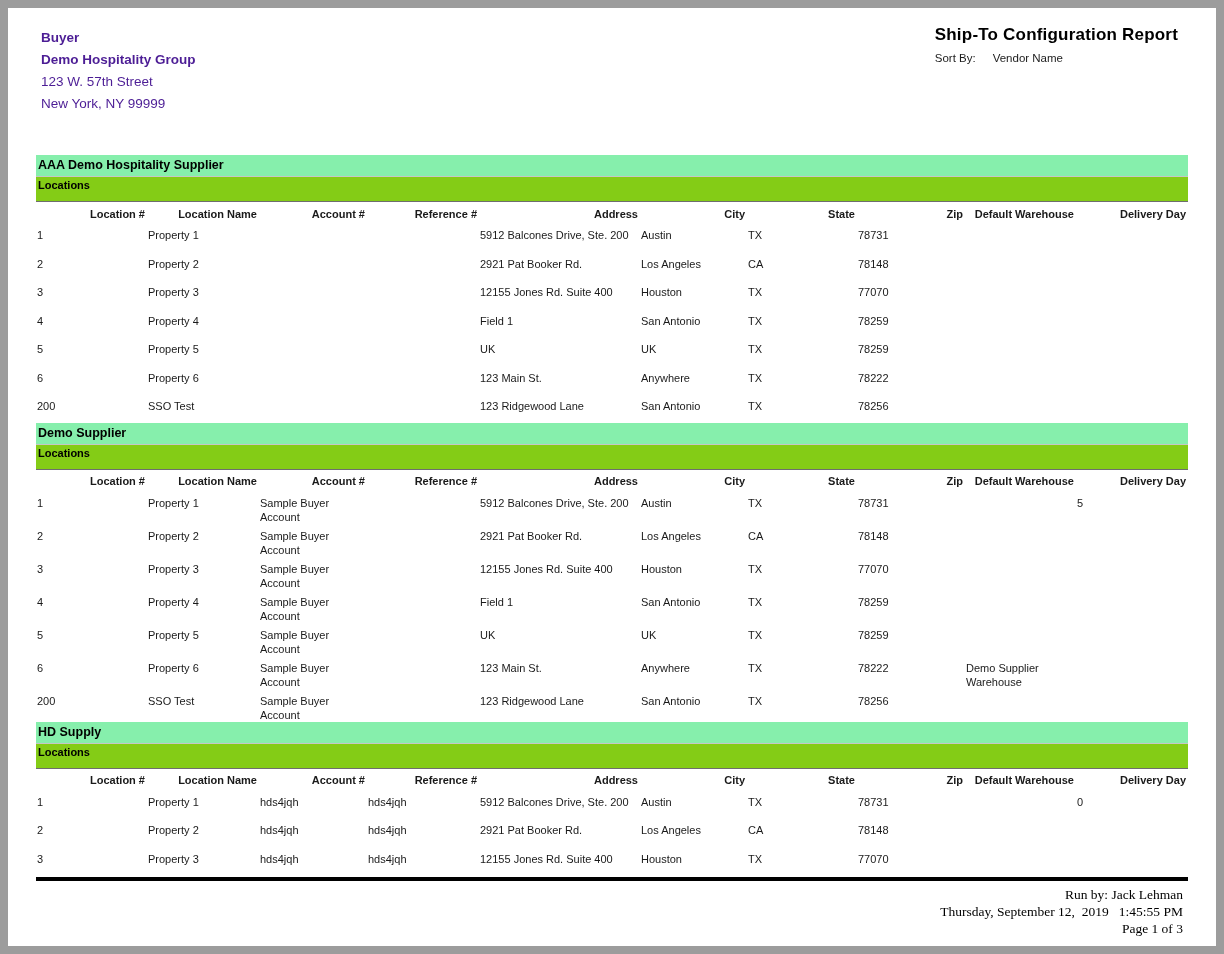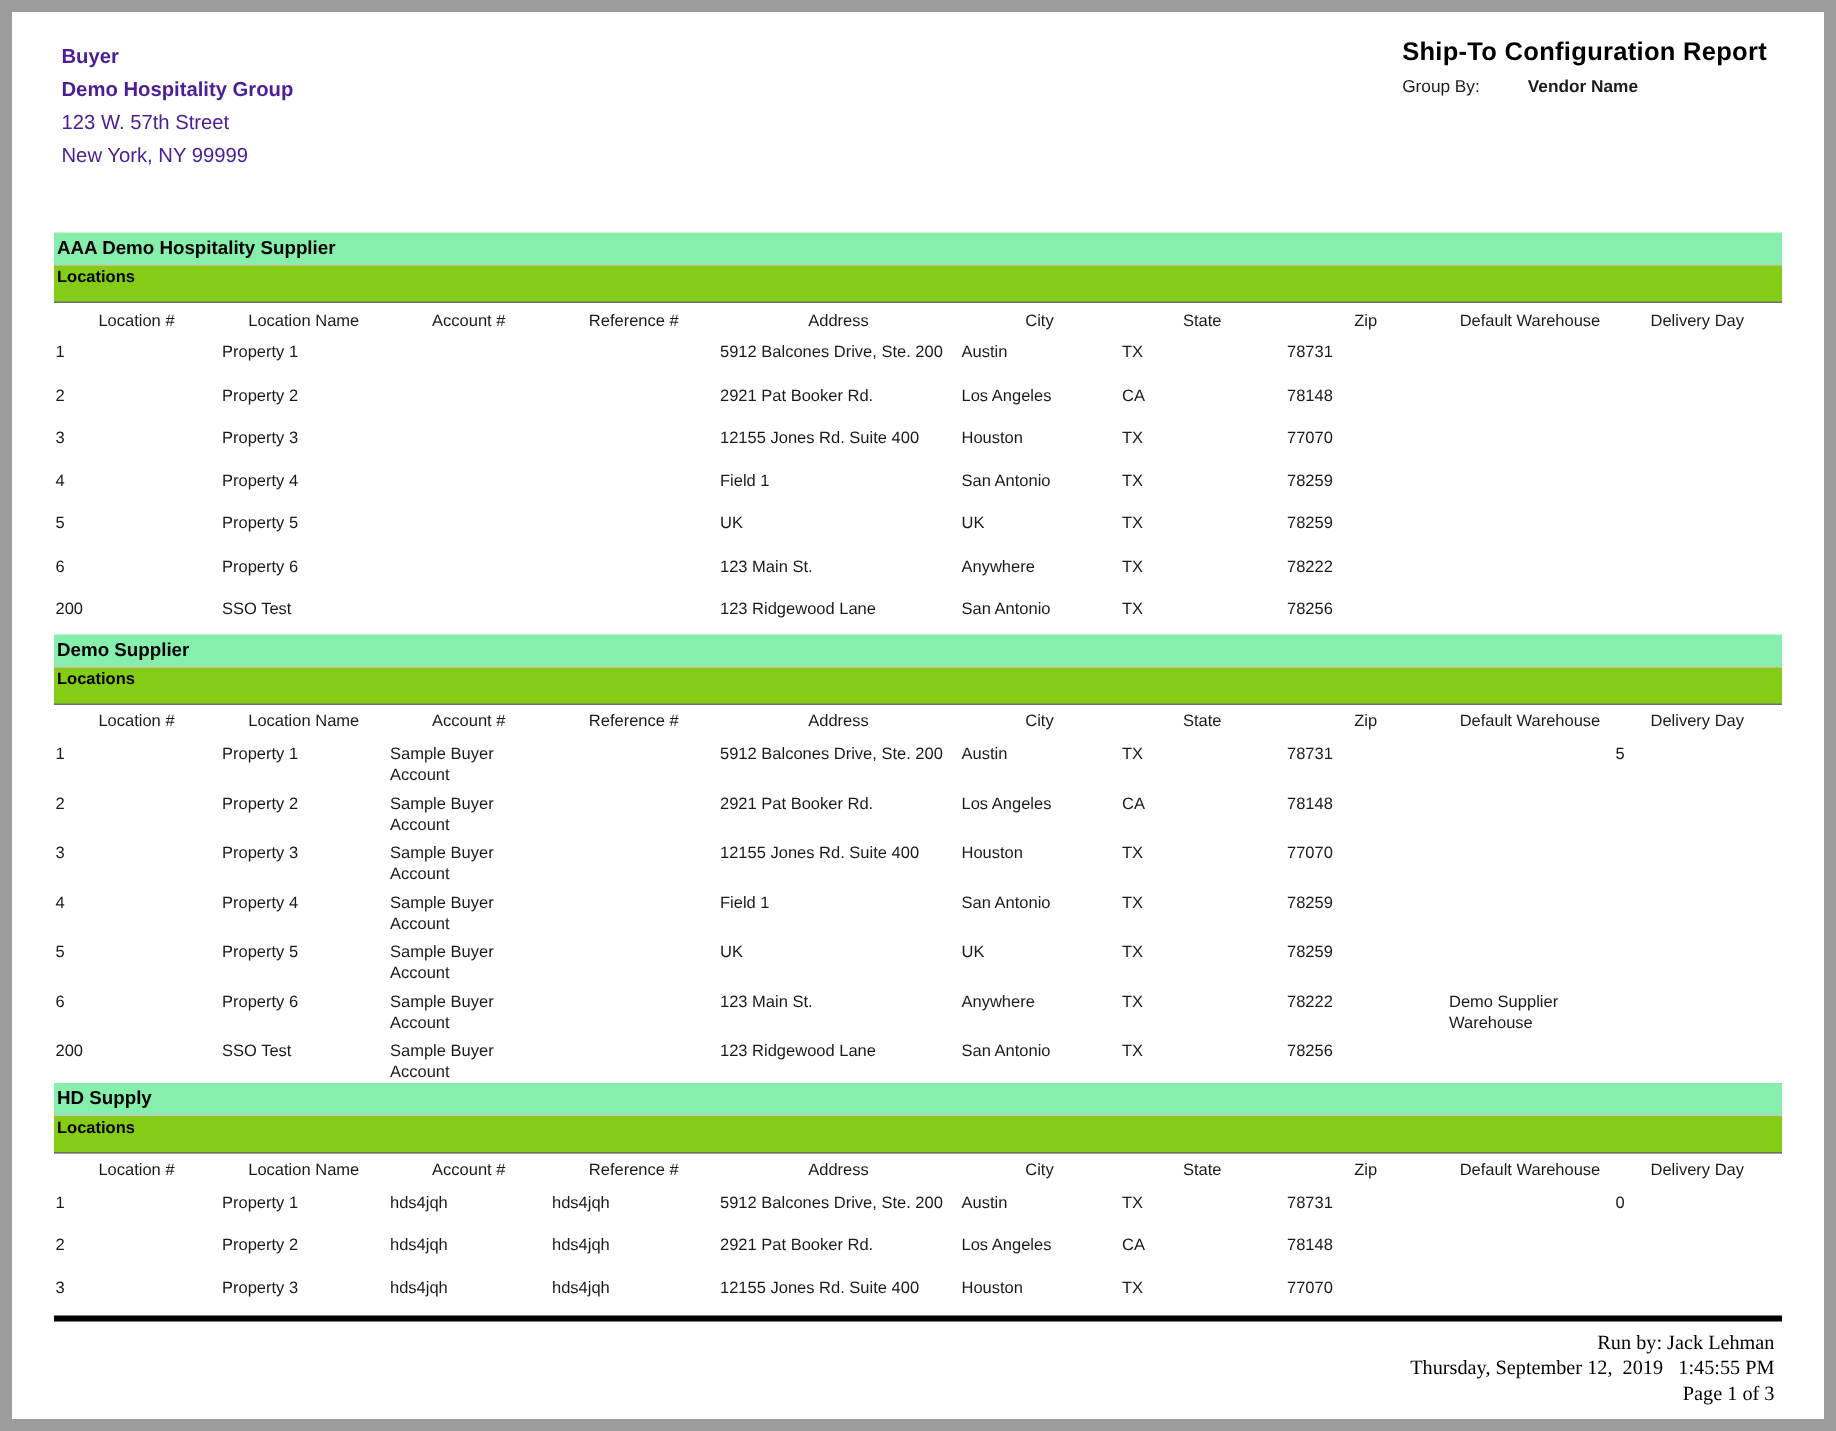--- a/index.html
+++ b/index.html
@@ -19,21 +19,21 @@
   }
   
   .report-header { position: relative; padding-top: 19px; height: 88px; }
   .buyer-block { margin-left: 5px; }
   .buyer-block > div { line-height: 22px; font-size: 13.5px; color: #4c1d95; }
   .buyer-label { color: #1779c2; font-weight: bold; }
   .buyer-name { font-weight: bold; color: #111; }
   .title-block { position: absolute; top: 17px; right: 10px; }
   .report-title { font-size: 17px; font-weight: bold; color: #000; letter-spacing: 0.2px; }
   .sort-line { margin-top: 7px; padding-right: 30px; font-size: 11.5px; color: #1c1c1c; }
-  .sort-value { font-weight: bold; margin-left: 32px; }
+  .sort-value { font-weight: normal; margin-left: 17px; }
   
   .sections { margin-top: 40px; }
   .vendor-bar {
     background: #86efac;
     height: 21px; line-height: 21px;
     font-size: 12.5px; font-weight: bold; color: #000;
     padding: 0 4px 0 2px;
     border-bottom: 1px solid #c6c6c6;
   }
   .locations-bar {
@@ -43,21 +43,21 @@
     padding: 2px 4px 0 2px;
     border-bottom: 1px solid #6e6e6e;
     box-sizing: content-box;
   }
   table.loc-table {
     width: 1152px;
     border-collapse: collapse;
     table-layout: fixed;
   }
   table.loc-table th {
-    text-align: center; font-weight: normal;
+    text-align: right; font-weight: bold;
     font-size: 11px; color: #1a1a1a;
     height: 19px; vertical-align: middle;
     padding: 2px 2px 0 1px;
     white-space: nowrap; overflow: hidden;
   }
   table.loc-table td {
     font-size: 11px; color: #1a1a1a;
     vertical-align: top;
     padding: 5px 2px 0 1px;
     height: 23.5px;
@@ -84,21 +84,21 @@
   <div class="report-header">
     <div class="buyer-block">
       <div class="buyer-label">Buyer</div>
       <div class="buyer-name">Demo Hospitality Group</div>
       <div>123 W. 57th Street</div>
       <div>New York, NY 99999</div>
     </div>
     <div class="title-block">
       <div class="report-title">Ship-To Configuration Report</div>
       <div class="sort-line">
-        <span>Group By:</span><span class="sort-value">Vendor Name</span>
+        <span>Sort By:</span><span class="sort-value">Vendor Name</span>
       </div>
     </div>
   </div>
 
   <div class="sections" id="sections">
   <div class="vendor-section">
     <div class="vendor-bar">
       <span>AAA Demo Hospitality Supplier</span>
     </div>
     <div class="locations-bar">

